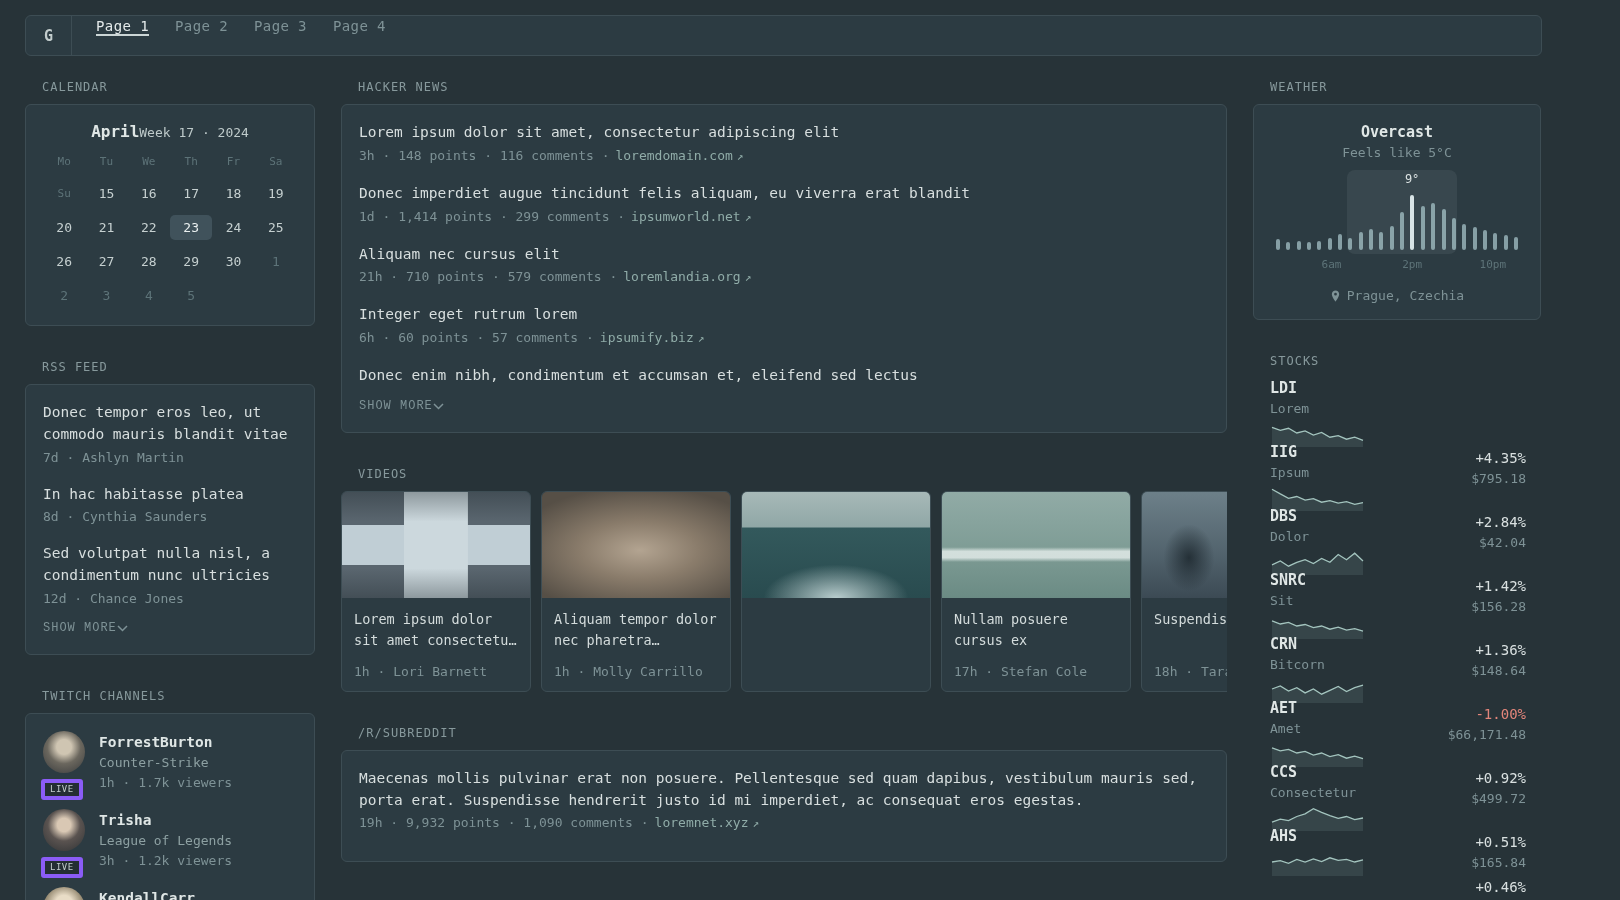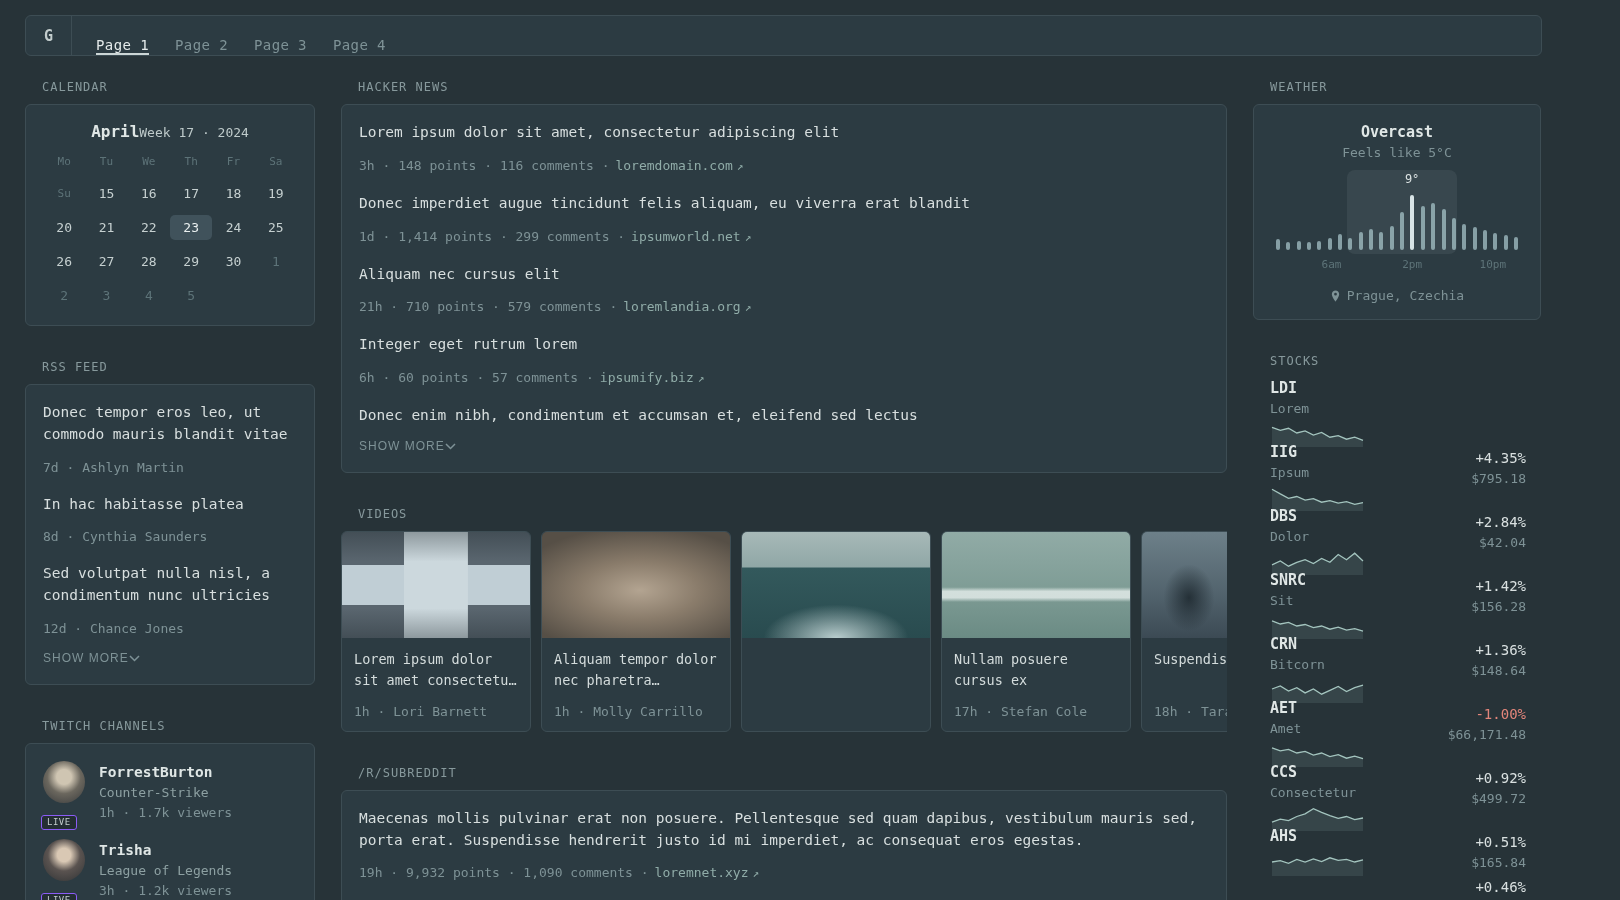--- a/index.html
+++ b/index.html
@@ -18,45 +18,45 @@
 
   
   .topbar{
     height:41px;width:1517px;display:flex;align-items:stretch;
     background:var(--card);border:1px solid var(--border);border-radius:6px;
     margin-bottom:24px;
   }
   .logo{width:46px;display:flex;align-items:center;justify-content:center;
     font-weight:700;font-size:15px;color:var(--text-dim);
     border-right:1px solid var(--border);cursor:pointer;}
-  .tabs{display:flex;align-items:flex-end;gap:26px;padding:0 24px;}
+  .tabs{display:flex;align-items:flex-start;gap:26px;padding:0 24px;}
   .tab{
     background:none;border:none;font:inherit;color:var(--muted);cursor:pointer;
     display:flex;align-items:center;letter-spacing:.4px;
     border-bottom:2px solid transparent;border-top:2px solid transparent;
   }
   .tab.active{color:#E4EAEA;border-bottom-color:#CCD6D6;}
 
   
   .grid{display:grid;grid-template-columns:290px 886px 288px;gap:26px;align-items:start;}
   .widget{margin-bottom:34px;}
   .widget-title{
     font-size:12px;letter-spacing:1px;color:var(--head);
     margin:0 0 10px 17px;font-weight:400;
   }
   .card{background:var(--card);border:1px solid var(--border);border-radius:6px;padding:17px;}
 
   .item-title{font-size:14.5px;line-height:1.5;color:#D8DFDF;cursor:pointer;}
-  .item-meta{font-size:13px;line-height:20px;color:var(--muted);margin-top:12px;}
+  .item-meta{font-size:13px;line-height:20px;color:var(--muted);margin-top:2px;}
   .domain{color:var(--link);text-decoration:none;margin-left:6px;cursor:pointer;}
   .ext{font-size:11px;margin-left:4px;color:var(--link);}
   .feed-item{margin-bottom:16px;}
   .feed-item:last-of-type{margin-bottom:10px;}
   .show-more{
-    background:none;border:none;font-family:Liberation Sans, sans-serif;cursor:pointer;
+    background:none;border:none;font-family:Liberation Mono, monospace;cursor:pointer;
     font-size:12px;letter-spacing:1px;color:var(--muted);
     display:flex;align-items:center;gap:0;padding:2px 0;
   }
   .show-more svg{margin-top:2px;}
 
   
   .cal-head{display:flex;justify-content:center;align-items:baseline;margin-bottom:8px;}
   .cal-month{font-size:16px;font-weight:700;color:#DFE6E5;}
   .cal-week{font-size:13px;color:#BECACA;}
   .cal-grid{display:grid;grid-template-columns:repeat(6,1fr);row-gap:9px;text-align:center;}
@@ -67,21 +67,21 @@
 
   
   .tw-row{display:flex;gap:14px;margin-bottom:16px;cursor:pointer;}
   .tw-avatar-wrap{position:relative;width:42px;flex:none;}
   .tw-avatar{width:42px;height:42px;border-radius:50%;}
   .av-forrest{background:radial-gradient(circle at 50% 38%,#CFC5B2 0%,#CFC5B2 22%,#6B675E 50%,#37393B 100%);}
   .av-trisha{background:radial-gradient(circle at 50% 38%,#D9C8B4 0%,#D9C8B4 20%,#5A5350 48%,#2F3234 100%);}
   .av-kendall{background:radial-gradient(circle at 50% 40%,#E8DCC6 0%,#E8DCC6 26%,#9A8E76 55%,#5A5648 100%);}
   .live-badge{
     position:absolute;bottom:-7px;left:-2px;
-    background:#242E33;border:1px solid #8b5cf6;border-radius:3px;
+    background:#242E33;border:4px solid #8b5cf6;border-radius:3px;
     font-size:9px;letter-spacing:.5px;color:#C3CDCD;padding:1px 5px 2px;
   }
   .live-badge:empty{display:none;}
   .tw-name{font-size:14.5px;font-weight:700;color:#DFE6E5;line-height:22px;}
   .tw-game{font-size:13px;color:#8DA0A2;line-height:20px;}
   .tw-meta{font-size:13px;color:var(--muted);line-height:20px;}
 
   
   .video-row{display:flex;gap:10px;overflow:hidden;width:100%;}
   .video-card{

